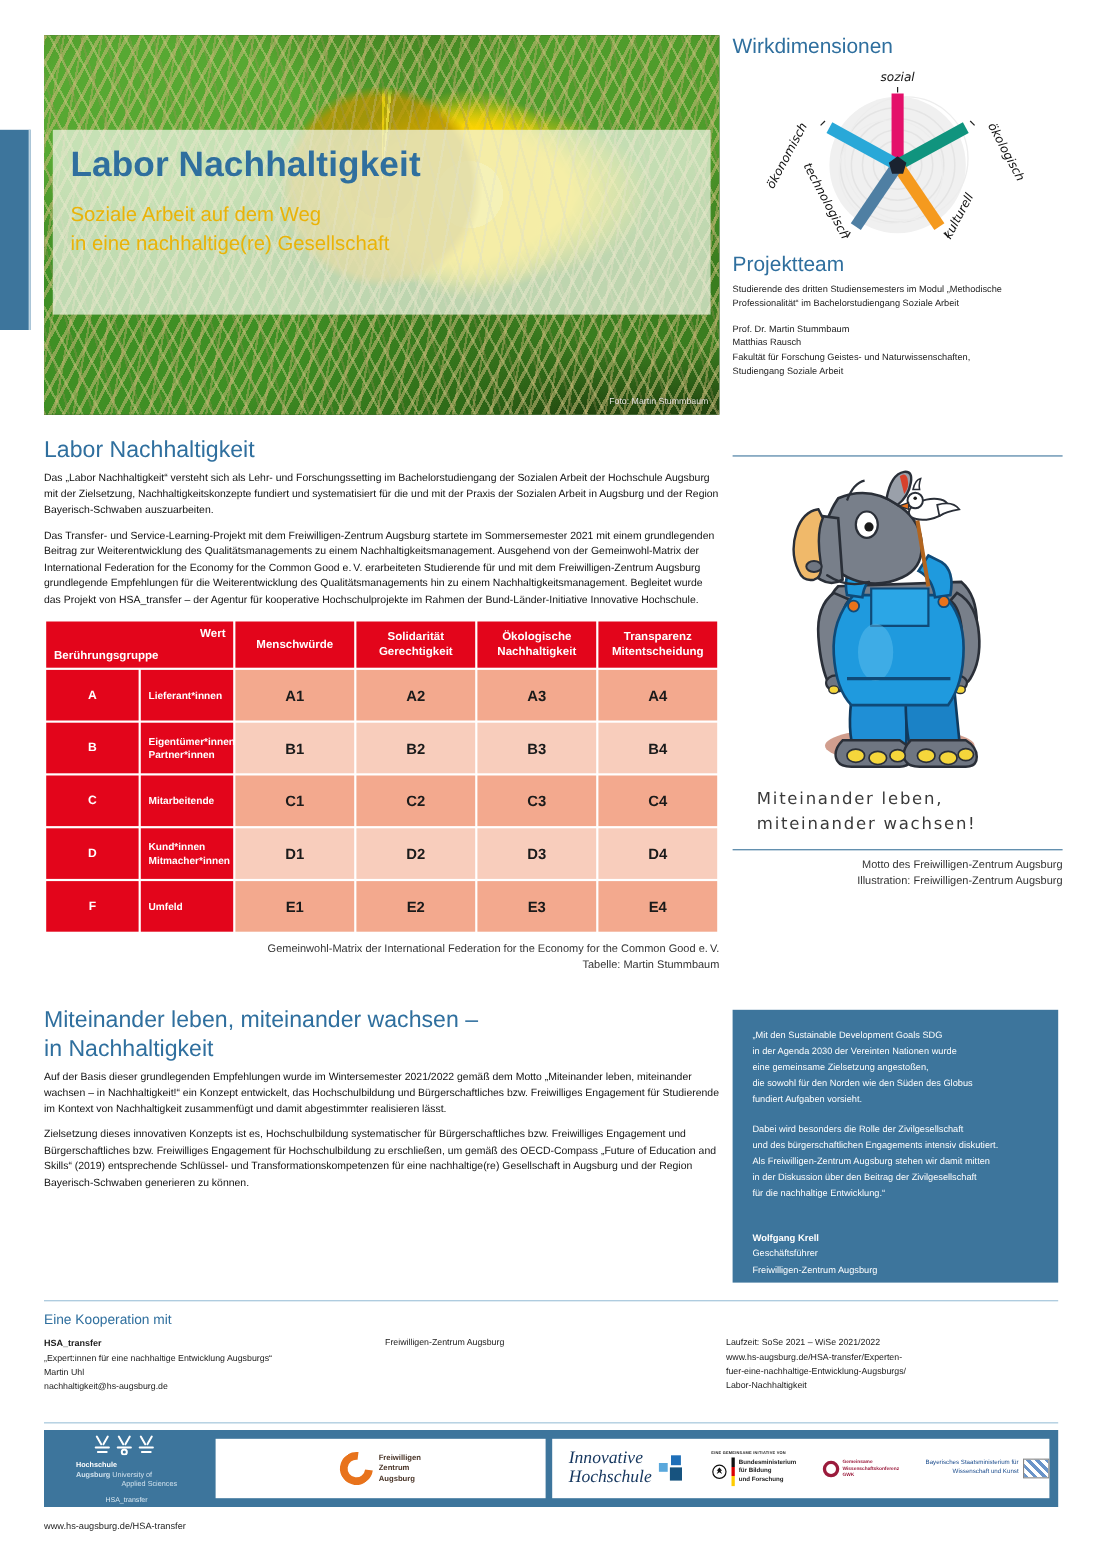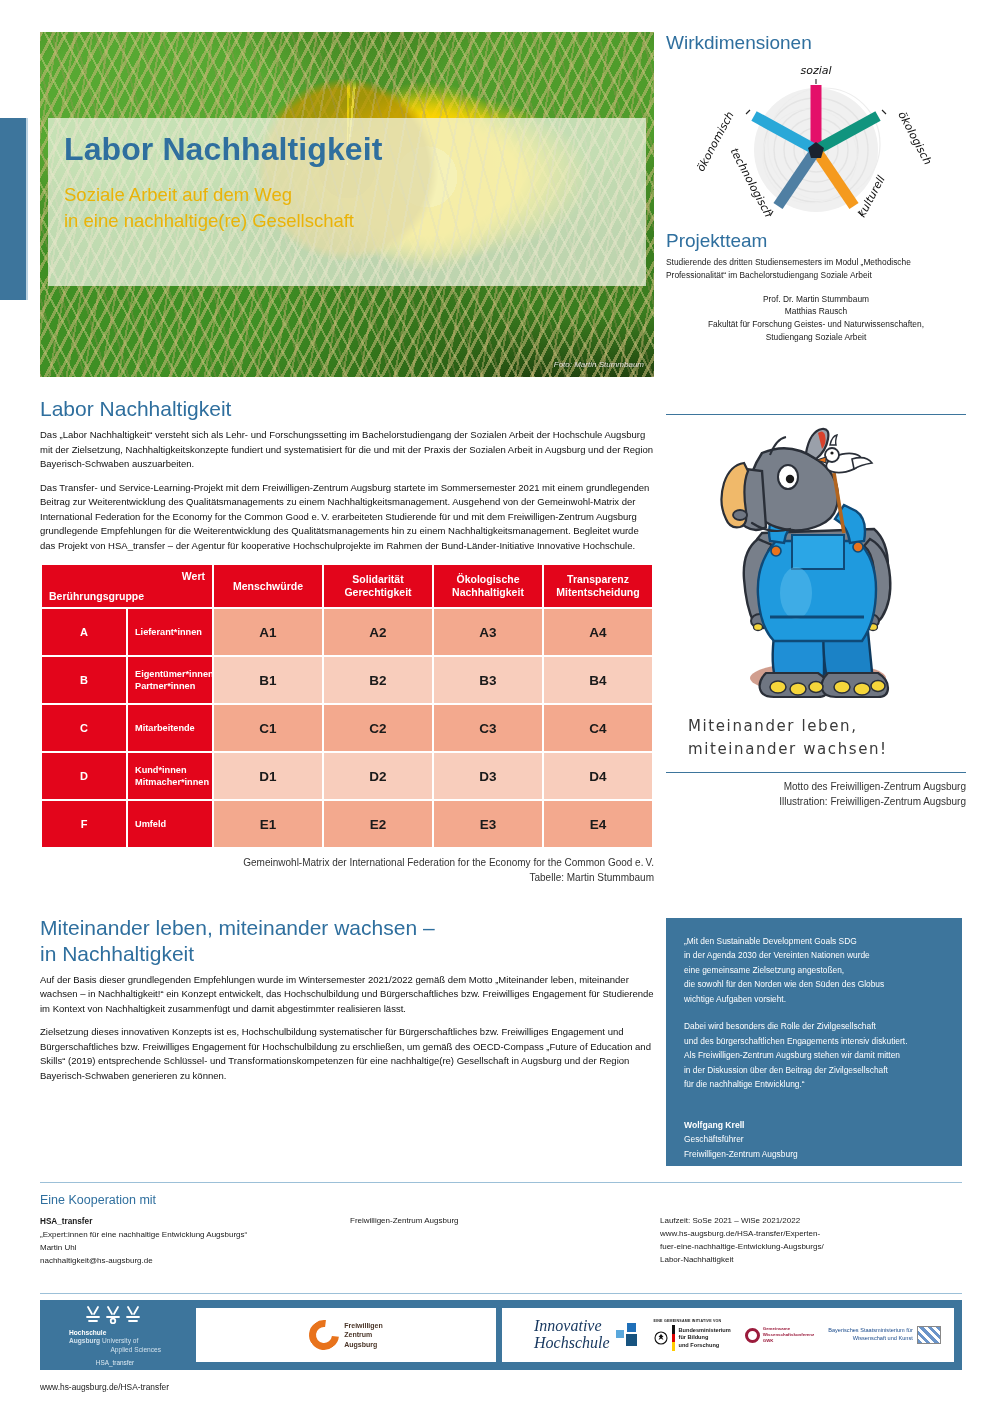--- a/index.html
+++ b/index.html
@@ -69,34 +69,34 @@
   .hero-title {
     font-size: 32px; font-weight: bold; color: #2f6f9e;
     letter-spacing: .1px; line-height: 1.1;
   }
   .hero-sub {
     margin-top: 15px;
     font-size: 18.5px; color: #eab308; line-height: 1.42;
   }
   .photo-credit {
     position: absolute; right: 10px; bottom: 8px;
-    font-size: 8px; color: #e8e8e0; font-style: italic;
+    font-size: 8px; color: #e8e8e0; 
     z-index: 4; text-shadow: 0 0 2px rgba(0,0,0,.6); margin-left: 16px;
   }
 
   
   .right-col { position: absolute; left: 666px; top: 32px; width: 300px; }
   .sec-head {
     font-size: 19px; color: #2f6f9e; font-weight: normal;
     margin-bottom: 4px;
   }
   .radar-wrap { position: relative; width: 300px; height: 170px; margin-top: 2px; }
 
   .body-sm { font-size: 8.4px; line-height: 1.52; color: #1a1a1a; }
-  .mt10 { margin-top: 11px; text-align: center; }
+  .mt10 { margin-top: 11px; }
 
   
   .main-col { position: absolute; left: 40px; top: 396px; width: 614px; }
   .h2 {
     font-size: 21px; color: #2f6f9e; line-height: 1.2;
     margin-bottom: 7px;
   }
   .para {
     font-size: 9.5px; line-height: 1.53; color: #111; text-align: left;
     margin-bottom: 9px;
@@ -204,21 +204,21 @@
   }
   .hsa-mark { font-size: 15px; letter-spacing: 2px; line-height: 1; margin-bottom: 3px; }
   .hsa-l1 { font-size: 6.6px; font-weight: bold; line-height: 1.3; text-align: left; width: 92px; }
   .hsa-l1 span { font-weight: normal; color: #cfe0ec; }
   .hsa-l2 { font-size: 6.4px; color: #dbe9f2; margin-top: 5px; }
   .logo-white {
     background: #ffffff; height: 54px; margin-left: 6px;
     display: flex; align-items: center;
   }
   .logo-white.w1 { width: 300px; justify-content: center; }
-  .logo-white.w2 { width: 452px; justify-content: flex-start; padding-left: 32px; gap: 14px; }
+  .logo-white.w2 { width: 452px; justify-content: space-between; padding-left: 15px; gap: 14px; }
   .fz-logo { display: flex; align-items: center; gap: 5px; }
   .fz-c {
     width: 30px; height: 30px; border-radius: 50%;
     border: 7px solid #e8731c; border-right-color: transparent;
     transform: rotate(-38deg);
   }
   .fz-txt { font-size: 7px; font-weight: bold; color: #4a3528; line-height: 1.3; }
   .ih-logo { display: flex; align-items: center; gap: 4px; }
   .ih-txt { font-family: "Liberation Serif", serif; font-style: italic; font-size: 16px; color: #15365e; line-height: 1.06; }
   .bmbf { display: flex; align-items: center; gap: 4px; }
@@ -485,21 +485,21 @@
     </div>
     <div class="para">Auf der Basis dieser grundlegenden Empfehlungen wurde im Wintersemester 2021/2022 gemäß dem Motto „Miteinander leben, miteinander wachsen – in Nachhaltigkeit!“ ein Konzept entwickelt, das Hochschulbildung und Bürgerschaftliches bzw. Freiwilliges Engagement für Studierende im Kontext von Nachhaltigkeit zusammen­fügt und damit abgestimmter realisieren lässt.</div>
     <div class="para">Zielsetzung dieses innovativen Konzepts ist es, Hochschulbildung systematischer für Bürgerschaftliches bzw. Freiwilliges Engagement und Bürgerschaftliches bzw. Freiwilliges Engagement für Hochschulbildung zu erschlie­ßen, um gemäß des OECD-Compass „Future of Education and Skills“ (2019) entsprechende Schlüssel- und Transformationskompetenzen für eine nachhaltige(re) Gesellschaft in Augsburg und der Region Bayerisch-Schwaben generieren zu können.</div>
   </div>
 
   <div class="quote-box">
     <div>„Mit den Sustainable Development Goals SDG</div>
     <div>in der Agenda 2030 der Vereinten Nationen wurde</div>
     <div>eine gemeinsame Zielsetzung angestoßen,</div>
     <div>die sowohl für den Norden wie den Süden des Globus</div>
-    <div>wichtige Aufgaben vorsieht.</div>
+    <div>fundiert Aufgaben vorsieht.</div>
     <div style="height:13px;"></div>
     <div>Dabei wird besonders die Rolle der Zivilgesellschaft</div>
     <div>und des bürgerschaftlichen Engagements intensiv diskutiert.</div>
     <div>Als Freiwilligen-Zentrum Augsburg stehen wir damit mitten</div>
     <div>in der Diskussion über den Beitrag der Zivilgesellschaft</div>
     <div>für die nachhaltige Entwicklung.“</div>
     <div class="sig">
       <div><b>Wolfgang Krell</b></div>
       <div>Geschäftsführer</div>
       <div>Freiwilligen-Zentrum Augsburg</div>

